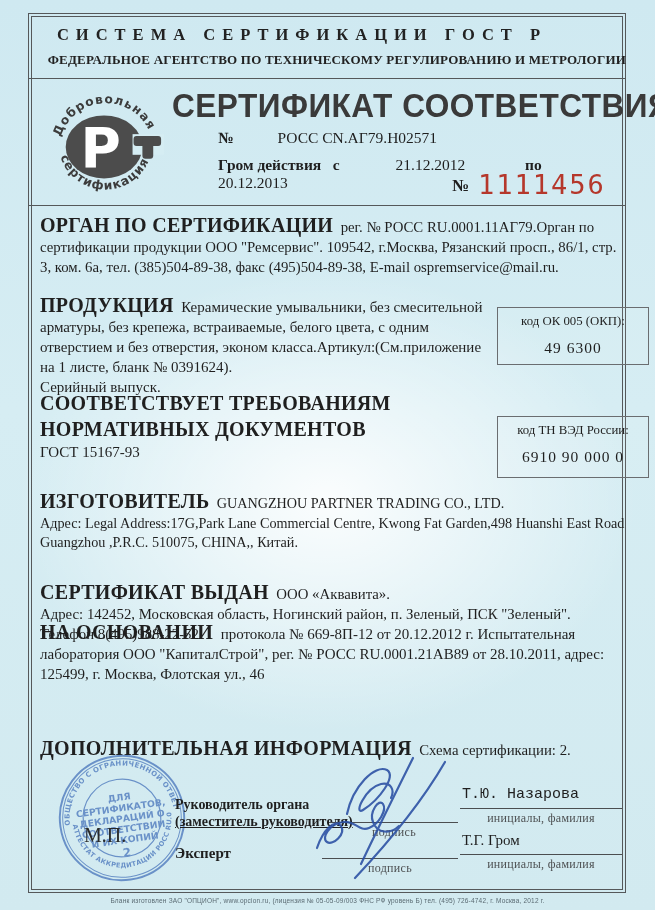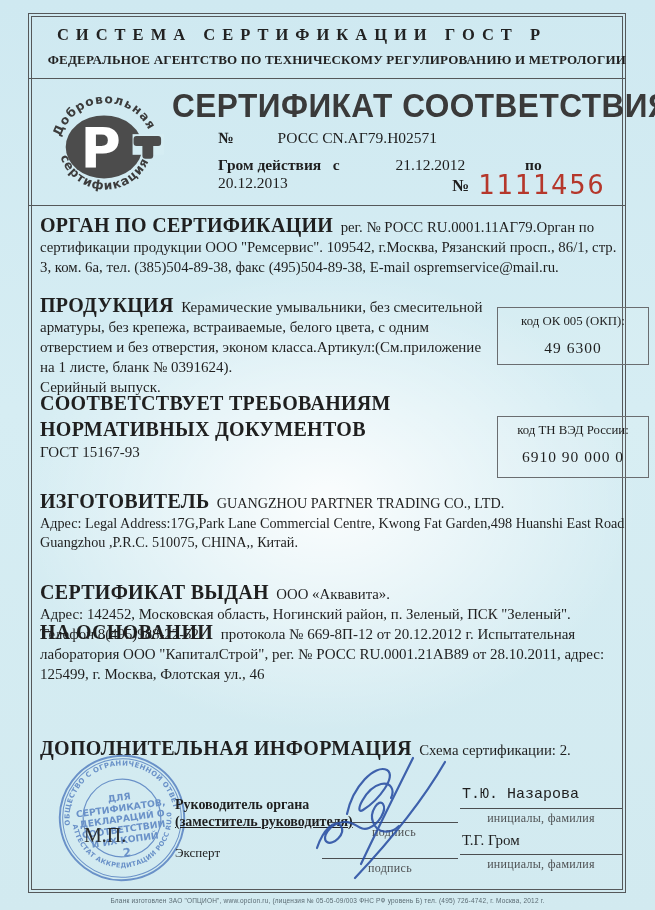--- a/index.html
+++ b/index.html
@@ -33,21 +33,21 @@
     font-size:27px;color:#b5372b;letter-spacing:2px;}
   .sect{line-height:1.32;font-size:14.8px;}
   .sect .lbl{font-weight:bold;font-size:20px;letter-spacing:.3px;}
   .codebox{width:152px;border:1px solid #6a6d70;box-sizing:border-box;text-align:center;
     background:rgba(255,255,255,.06);}
   .codebox .clbl{font-size:12.8px;margin-top:6px;}
   .codebox .cval{font-size:15.5px;letter-spacing:1px;margin-top:10px;}
   .mp{left:84px;top:824px;font-size:20px;color:#2a2a2a;}
   .sig-title{left:175px;top:797px;font-size:14px;font-weight:bold;line-height:1.2;}
   .sig-title .u{text-decoration:underline;}
-  .expert{left:175px;top:845px;font-size:13px;font-weight:normal;}
+  .expert{left:175px;top:845px;font-size:15px;font-weight:bold;}
   .sigline{border-bottom:1px solid #4b4e50;height:0;}
   .caption{font-size:12px;color:#4d5052;text-align:center;letter-spacing:.3px;}
   .name{font-size:15px;}
   .nameline{border-bottom:1px solid #4b4e50;height:0;}
   .bottom-bar{left:28px;top:863px;width:598px;text-align:center;font-size:15.5px;
     letter-spacing:1.5px;color:#2b2b2b;}
   .fineprint{left:0;top:897px;width:655px;text-align:center;font-size:6.5px;color:#5a6a72;
     font-family:"Liberation Sans",sans-serif;letter-spacing:.2px;}
   svg text{font-family:"DejaVu Sans",sans-serif;}
 </style>

